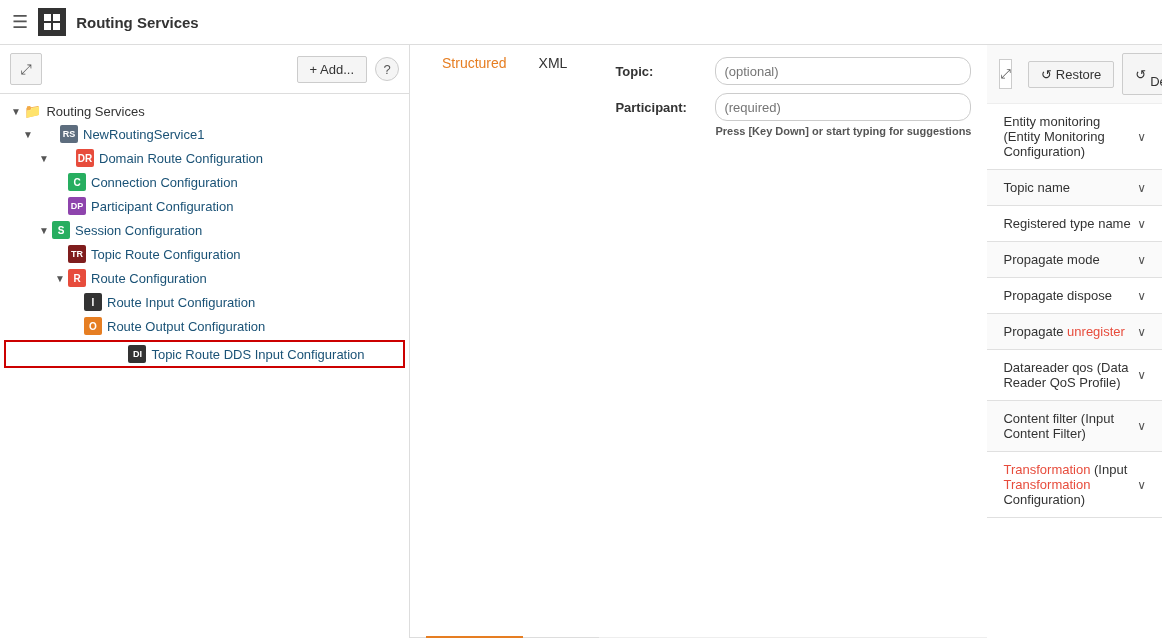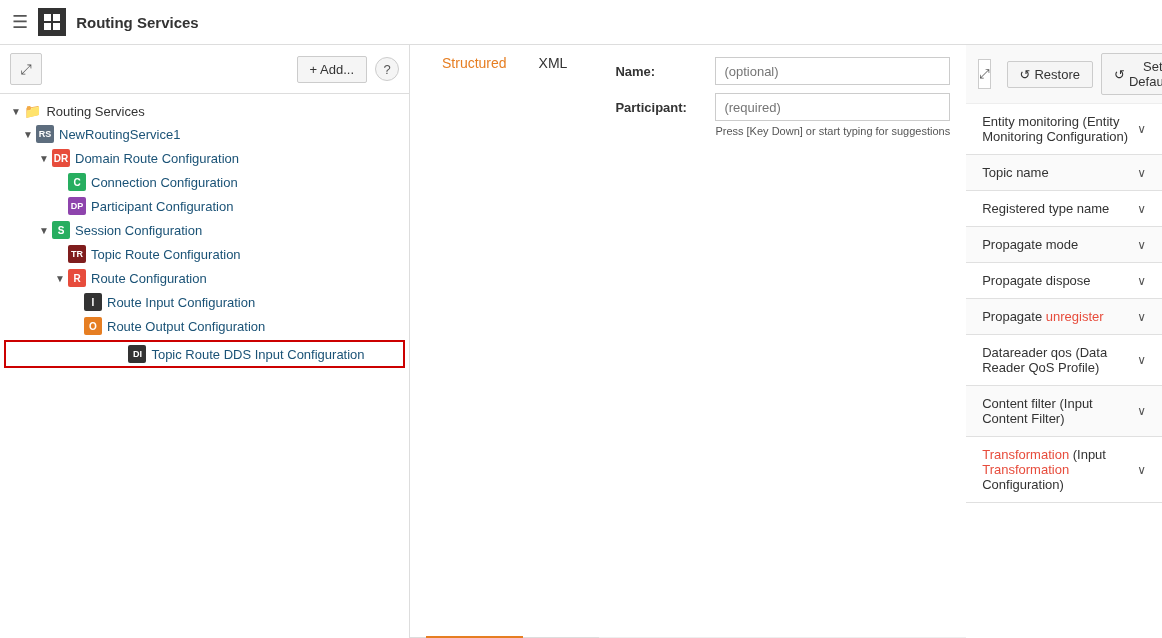--- a/index.html
+++ b/index.html
@@ -131,21 +131,21 @@
     }
     .tree-label.black { color: #333; }
 
     .folder-icon {
       font-size: 14px;
       margin-right: 5px;
       color: #888;
     }
 
     
-    .icon-dr { background: #e74c3c; }
+    .icon-dr { background: #e74c3c; margin-left: 24px; }
     .icon-c  { background: #27ae60; }
     .icon-dp { background: #8e44ad; }
     .icon-s  { background: #27ae60; }
     .icon-tr { background: #7f1d1d; }
     .icon-r  { background: #e74c3c; }
     .icon-i  { background: #333; }
     .icon-o  { background: #e67e22; }
     .icon-di { background: #333; }
 
     
@@ -193,28 +193,29 @@
       color: #333;
     }
     .form-input {
       flex: 1;
       height: 28px;
       border: 1px solid #ccc;
       padding: 0 8px;
       font-size: 13px;
       color: #999;
       outline: none;
-      border-radius: 0;
+      border-radius: 12px;
     }
     .form-hint {
       font-size: 11px;
       color: #555;
       margin-left: 100px;
       margin-top: -4px;
       margin-bottom: 4px;
+      font-weight: bold;
     }
 
     
     .config-panel {
       flex: 1;
       overflow-y: auto;
     }
     .config-toolbar {
       display: flex;
       align-items: center;
@@ -389,21 +390,21 @@
 
   <div class="right-panel">
 
     <div class="tabs">
       <div class="tab active">Structured</div>
       <div class="tab">XML</div>
     </div>
 
     <div class="form-area">
       <div class="form-row">
-        <span class="form-label">Name:</span>
+        <span class="form-label">Topic:</span>
         <input class="form-input" type="text" placeholder="(optional)" style="">
       </div>
       <div class="form-row">
         <span class="form-label">Participant:</span>
         <input class="form-input" type="text" placeholder="(required)" style="">
       </div>
       <div class="form-hint">Press [Key Down] or start typing for suggestions</div>
     </div>
 
     <div class="config-panel">

